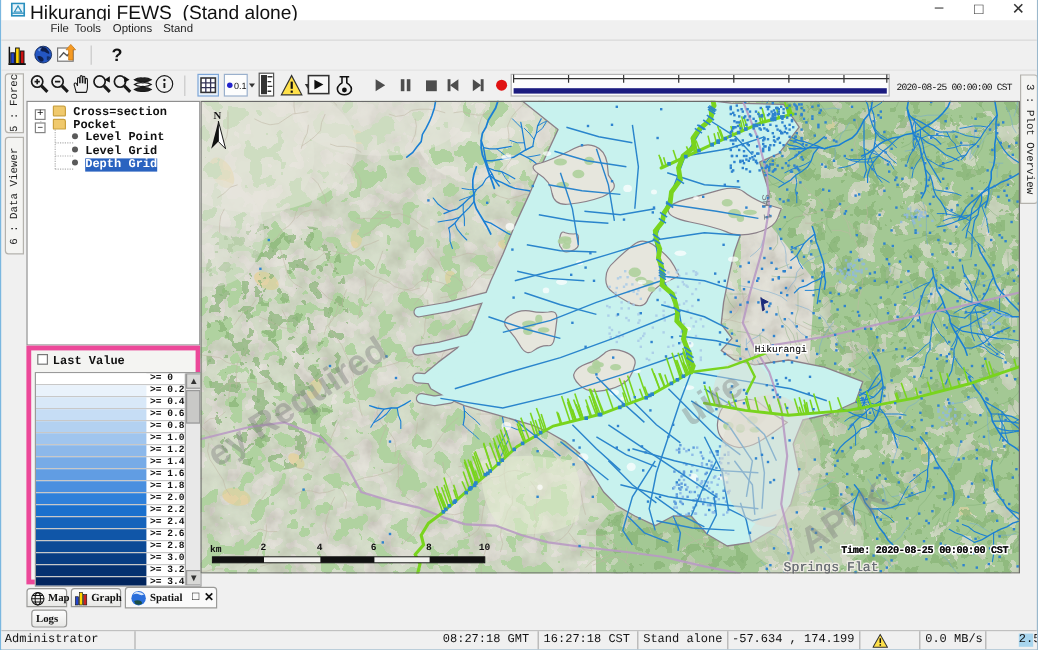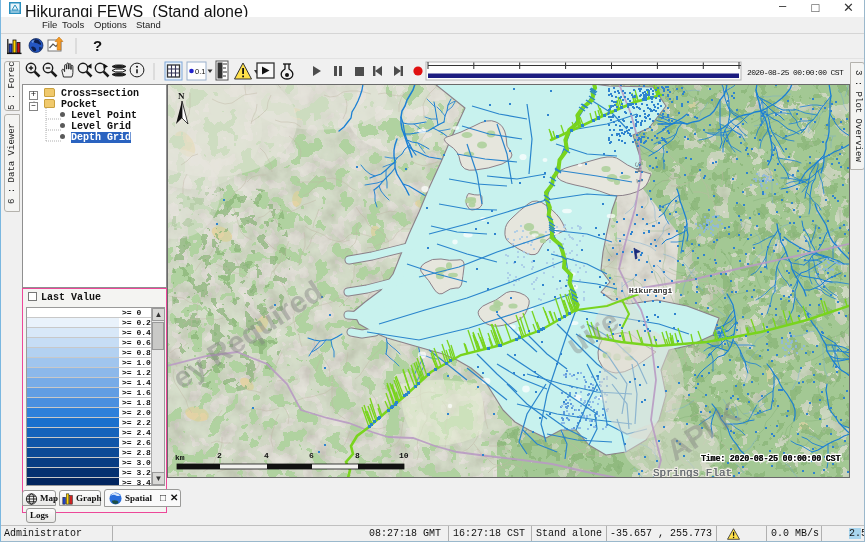--- a/index.html
+++ b/index.html
@@ -25,21 +25,21 @@
 .vup { transform:rotate(180deg); }
 
 #tree { left:21px; top:84px; width:145px; height:204px; background:#fff; border:1px solid #8f8f8f; overflow:hidden;
          font-family:"Liberation Mono", monospace; font-size:10px; color:#111; font-weight:bold; }
 .trow { position:absolute; white-space:nowrap; height:11px; line-height:11px; }
 .fold { display:inline-block; width:11px; height:9px; background:#f0c96c; border:1px solid #caa13f; border-radius:1px 2px 1px 1px; vertical-align:-1px; }
 .pm { display:inline-block; width:9px; height:9px; border:1px solid #848484; background:#fff; font-size:9px; line-height:7px; text-align:center; vertical-align:-1px; font-weight:normal; }
 .bullet { display:inline-block; width:5px; height:5px; border-radius:50%; background:#5a5a5a; vertical-align:1px; }
 .sel { background:#2a63c0; color:#fff; }
 
-#legendbox { left:21px; top:288px; width:145px; height:225px; background:#f4f4f2; border:1px solid #ec4899; }
+#legendbox { left:21px; top:288px; width:145px; height:199px; background:#f4f4f2; border:4px solid #ec4899; }
 #lastval { position:absolute; left:5px; top:3px; font-family:"Liberation Mono", monospace; font-size:10px; font-weight:bold; color:#111; }
 #cb { display:inline-block; width:9px; height:9px; border:1px solid #777; background:#fff; vertical-align:-1px; margin-right:4px; }
 #llist { position:absolute; left:3px; top:18px; width:139px; height:179px; background:#fff; border:1px solid #9a9a9a; overflow:hidden; }
 .lrow { height:10px; border-bottom:1px solid #c8c8c8; position:relative; }
 .lsw { position:absolute; left:0; top:0; width:92px; height:9px; }
 .llb { position:absolute; left:95px; top:0px; font-family:"Liberation Mono", monospace; font-size:8px; font-weight:bold; color:#111; }
 #lscroll { position:absolute; right:0; top:0; width:13px; height:177px; background:#e8e8e8; border-left:1px solid #aaa; }
 .sbtn { position:absolute; left:0; width:13px; height:13px; background:#d8d8d6; border:1px solid #999; font-size:8px; text-align:center; line-height:11px; color:#333; }
 
 .btab { position:absolute; height:16px; background:linear-gradient(#fdfdfd,#e8e8e6); border:1px solid #9a9a98; border-radius:3px 3px 0 0;
@@ -2550,21 +2550,21 @@
 
 <div class="btab" style="left:25px;top:508px;width:30px;height:15px;border-radius:3px">
   <span style="position:absolute;left:3px;top:1px">Logs</span>
 </div>
 
 <div id="status" class="abs">
   <div class="scell" style="left:0;width:112px">Administrator</div>
   <div class="scell" style="left:364px;width:84px;padding-left:4px">08:27:18 GMT</div>
   <div class="scell" style="left:448px;width:83px;padding-left:4px">16:27:18 CST</div>
   <div class="scell" style="left:531px;width:75px;padding-left:4px">Stand alone</div>
-  <div class="scell" style="left:606px;width:110px;padding-left:3px">-35.657 , 255.773</div>
+  <div class="scell" style="left:606px;width:110px;padding-left:3px">-57.634 , 174.199</div>
   <div class="scell" style="left:716px;width:50px">
     <svg width="13" height="12" style="position:absolute;left:10px;top:2px" viewBox="0 0 18 17">
       <path d="M9,1 L17.5,16 L0.5,16 Z" fill="#ffe14a" stroke="#333" stroke-width="1.2"></path>
       <rect x="8.2" y="5.5" width="1.8" height="5.5" fill="#111"></rect>
       <rect x="8.2" y="12.5" width="1.8" height="1.8" fill="#111"></rect>
     </svg>
   </div>
   <div class="scell" style="left:766px;width:55px;padding-left:4px">0.0 MB/s</div>
   <div class="scell" style="left:846px;width:43px;padding-left:2px;border-right:none"><span style="background:#a8d5ee">2.</span>5 GB</div>
 </div>

